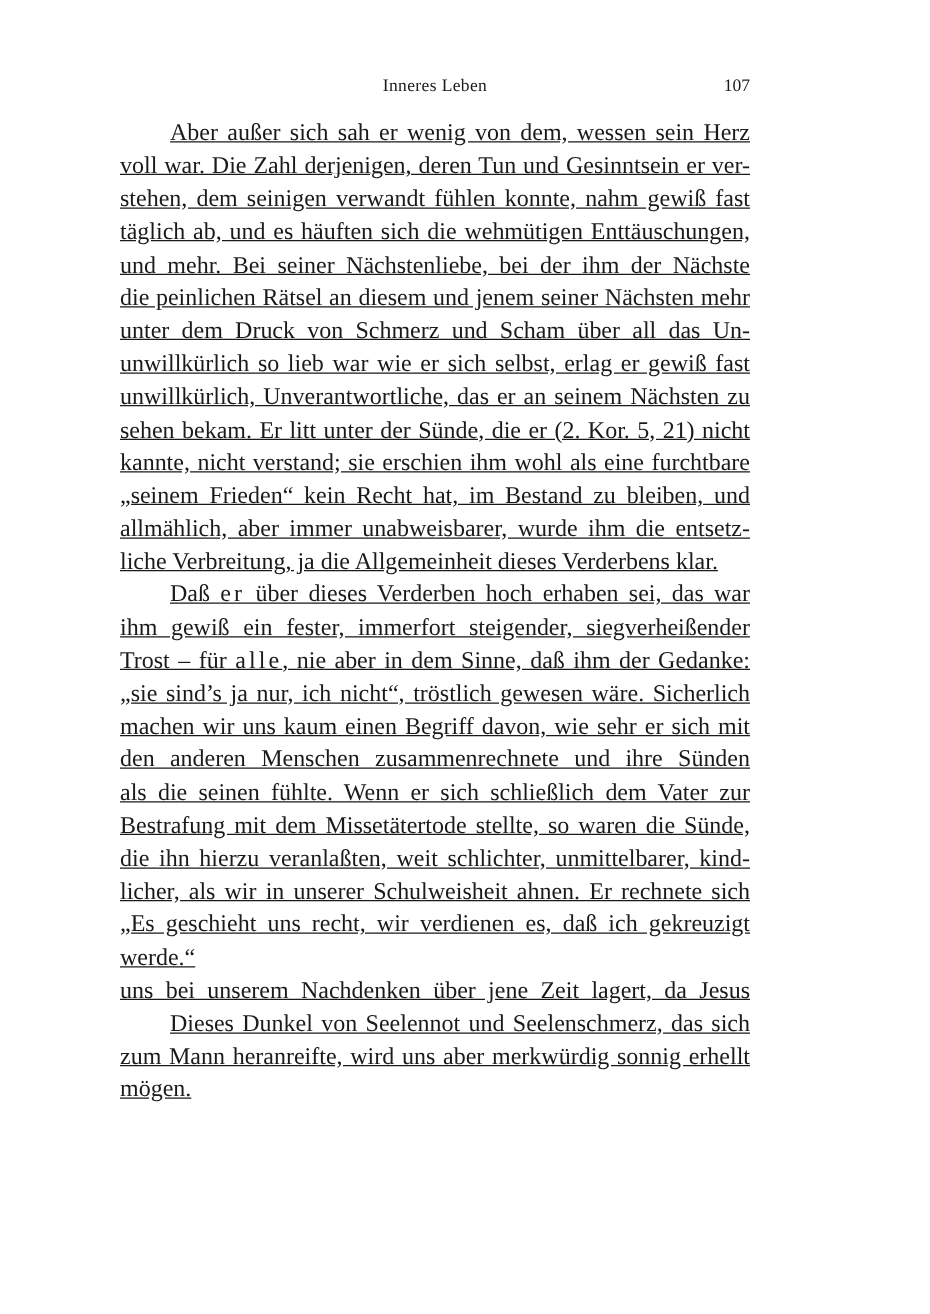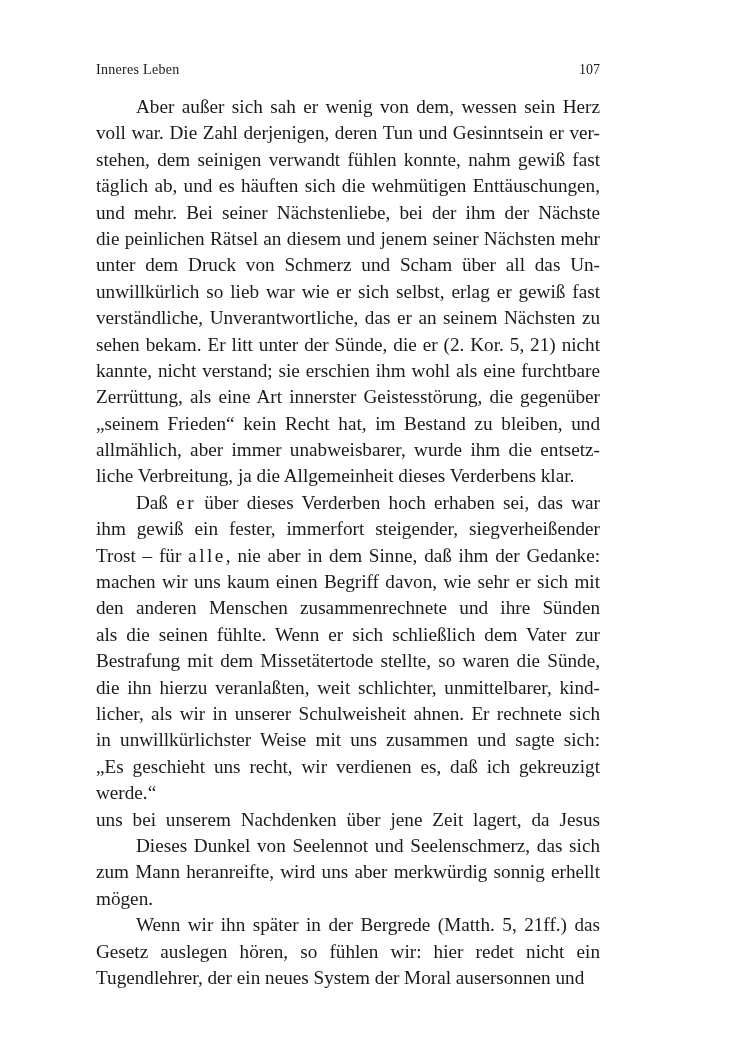--- a/index.html
+++ b/index.html
@@ -6,28 +6,28 @@
   body { width: 744px; height: 1051px; position: relative; overflow: hidden; }
   .page {
     position: absolute; left: 96px; top: 0; width: 504px;
     font-family: "DejaVu Serif", "Liberation Serif", serif;
     color: #1a1a1a;
   }
   .running-head {
     position: absolute; top: 62px; left: 0; width: 504px; height: 20px;
     font-size: 14px; font-family: "Liberation Serif", serif;
   }
-  .running-head .title { position: absolute; left: 0; right: 0; text-align: left; letter-spacing: 0.3px; }
+  .running-head .title { position: absolute; left: 0; right: 0; text-align: center; letter-spacing: 0.3px; }
   .running-head .num { position: absolute; right: 0; }
   .body-text {
     position: absolute; top: 94px; left: 0; width: 504px;
     font-family: "Liberation Serif", serif;
     font-size: 19.2px; line-height: 26.4px;
   }
-  .line { display: block; white-space: nowrap; text-align: justify; text-align-last: justify; height: 26.4px; }
+  .line { display: block; white-space: nowrap; text-align: justify; text-align-last: justify; height: 26.4px; text-decoration: underline; }
   .line.last { text-align-last: left; }
   .line.indent { padding-left: 40px; }
   .sp { letter-spacing: 2.5px; }
 </style>
 </head>
 <body>
 
 <div class="page">
   <div class="running-head">
     <span class="title">Inneres Leben</span>
@@ -36,47 +36,41 @@
   <div class="body-text" id="body-text">
       <div>
         <span class="line indent">Aber außer sich sah er wenig von dem, wessen sein Herz</span>
         <span class="line">voll war. Die Zahl derjenigen, deren Tun und Gesinntsein er ver-</span>
         <span class="line">stehen, dem seinigen verwandt fühlen konnte, nahm gewiß fast</span>
         <span class="line">täglich ab, und es häuften sich die wehmütigen Enttäuschungen,</span>
         <span class="line">und mehr. Bei seiner Nächstenliebe, bei der ihm der Nächste</span>
         <span class="line">die peinlichen Rätsel an diesem und jenem seiner Nächsten mehr</span>
         <span class="line">unter dem Druck von Schmerz und Scham über all das Un-</span>
         <span class="line">unwillkürlich so lieb war wie er sich selbst, erlag er gewiß fast</span>
-        <span class="line">verständliche, Unverantwortliche, das er an seinem Nächsten zu</span>
+        <span class="line">unwillkürlich, Unverantwortliche, das er an seinem Nächsten zu</span>
         <span class="line">sehen bekam. Er litt unter der Sünde, die er (2. Kor. 5, 21) nicht</span>
         <span class="line">kannte, nicht verstand; sie erschien ihm wohl als eine furchtbare</span>
-        <span class="line">Zerrüttung, als eine Art innerster Geistesstörung, die gegenüber</span>
         <span class="line">„seinem Frieden“ kein Recht hat, im Bestand zu bleiben, und</span>
         <span class="line">allmählich, aber immer unabweisbarer, wurde ihm die entsetz-</span>
         <span class="line last">liche Verbreitung, ja die Allgemeinheit dieses Verderbens klar.</span>
       </div>
       <div>
         <span class="line indent">Daß <span class="sp">er</span> über dieses Verderben hoch erhaben sei, das war</span>
         <span class="line">ihm gewiß ein fester, immerfort steigender, siegverheißender</span>
         <span class="line">Trost – für <span class="sp">alle</span>, nie aber in dem Sinne, daß ihm der Gedanke:</span>
+        <span class="line">„sie sind’s ja nur, ich nicht“, tröstlich gewesen wäre. Sicherlich</span>
         <span class="line">machen wir uns kaum einen Begriff davon, wie sehr er sich mit</span>
         <span class="line">den anderen Menschen zusammenrechnete und ihre Sünden</span>
         <span class="line">als die seinen fühlte. Wenn er sich schließlich dem Vater zur</span>
         <span class="line">Bestrafung mit dem Missetätertode stellte, so waren die Sünde,</span>
         <span class="line">die ihn hierzu veranlaßten, weit schlichter, unmittelbarer, kind-</span>
         <span class="line">licher, als wir in unserer Schulweisheit ahnen. Er rechnete sich</span>
-        <span class="line">in unwillkürlichster Weise mit uns zusammen und sagte sich:</span>
         <span class="line">„Es geschieht uns recht, wir verdienen es, daß ich gekreuzigt</span>
         <span class="line last">werde.“</span>
       </div>
       <div>
         <span class="line">uns bei unserem Nachdenken über jene Zeit lagert, da Jesus</span>
         <span class="line indent">Dieses Dunkel von Seelennot und Seelenschmerz, das sich</span>
         <span class="line">zum Mann heranreifte, wird uns aber merkwürdig sonnig erhellt</span>
         <span class="line last">mögen.</span>
       </div>
-      <div>
-        <span class="line indent">Wenn wir ihn später in der Bergrede (Matth. 5, 21ff.) das</span>
-        <span class="line">Gesetz auslegen hören, so fühlen wir: hier redet nicht ein</span>
-        <span class="line last">Tugendlehrer, der ein neues System der Moral ausersonnen und</span>
-      </div>
     </div>
 </div>
 
 </body></html>

